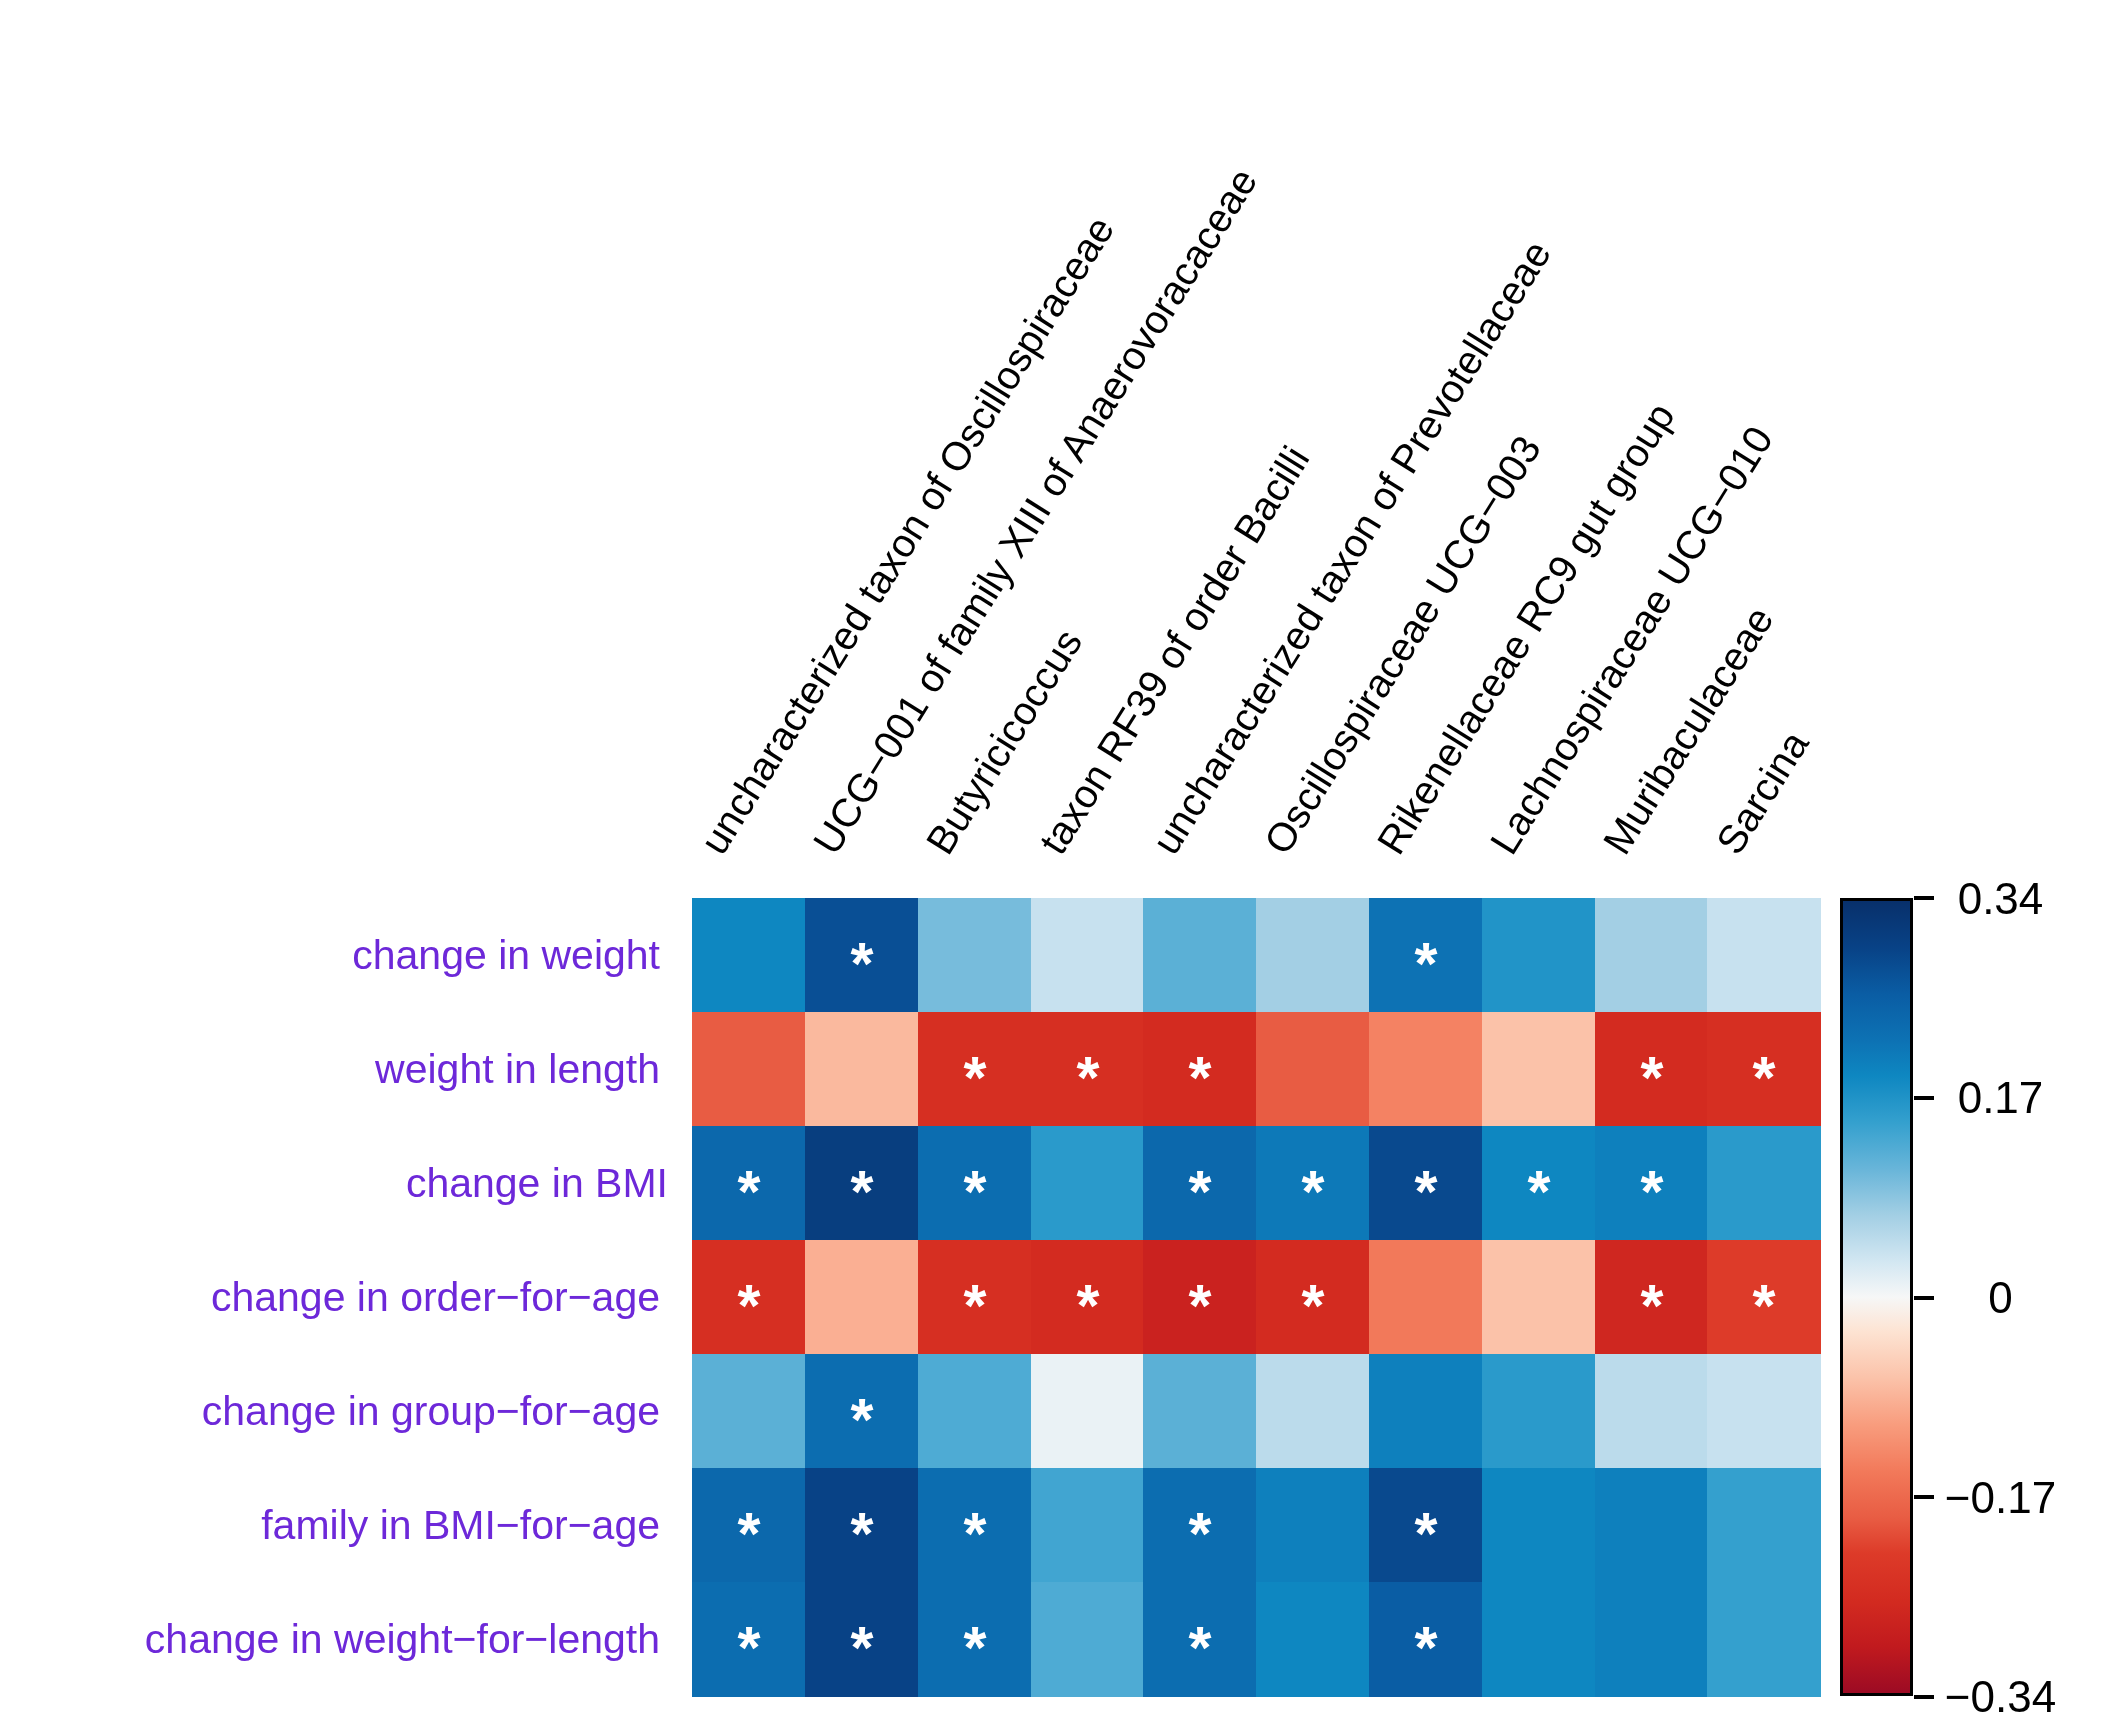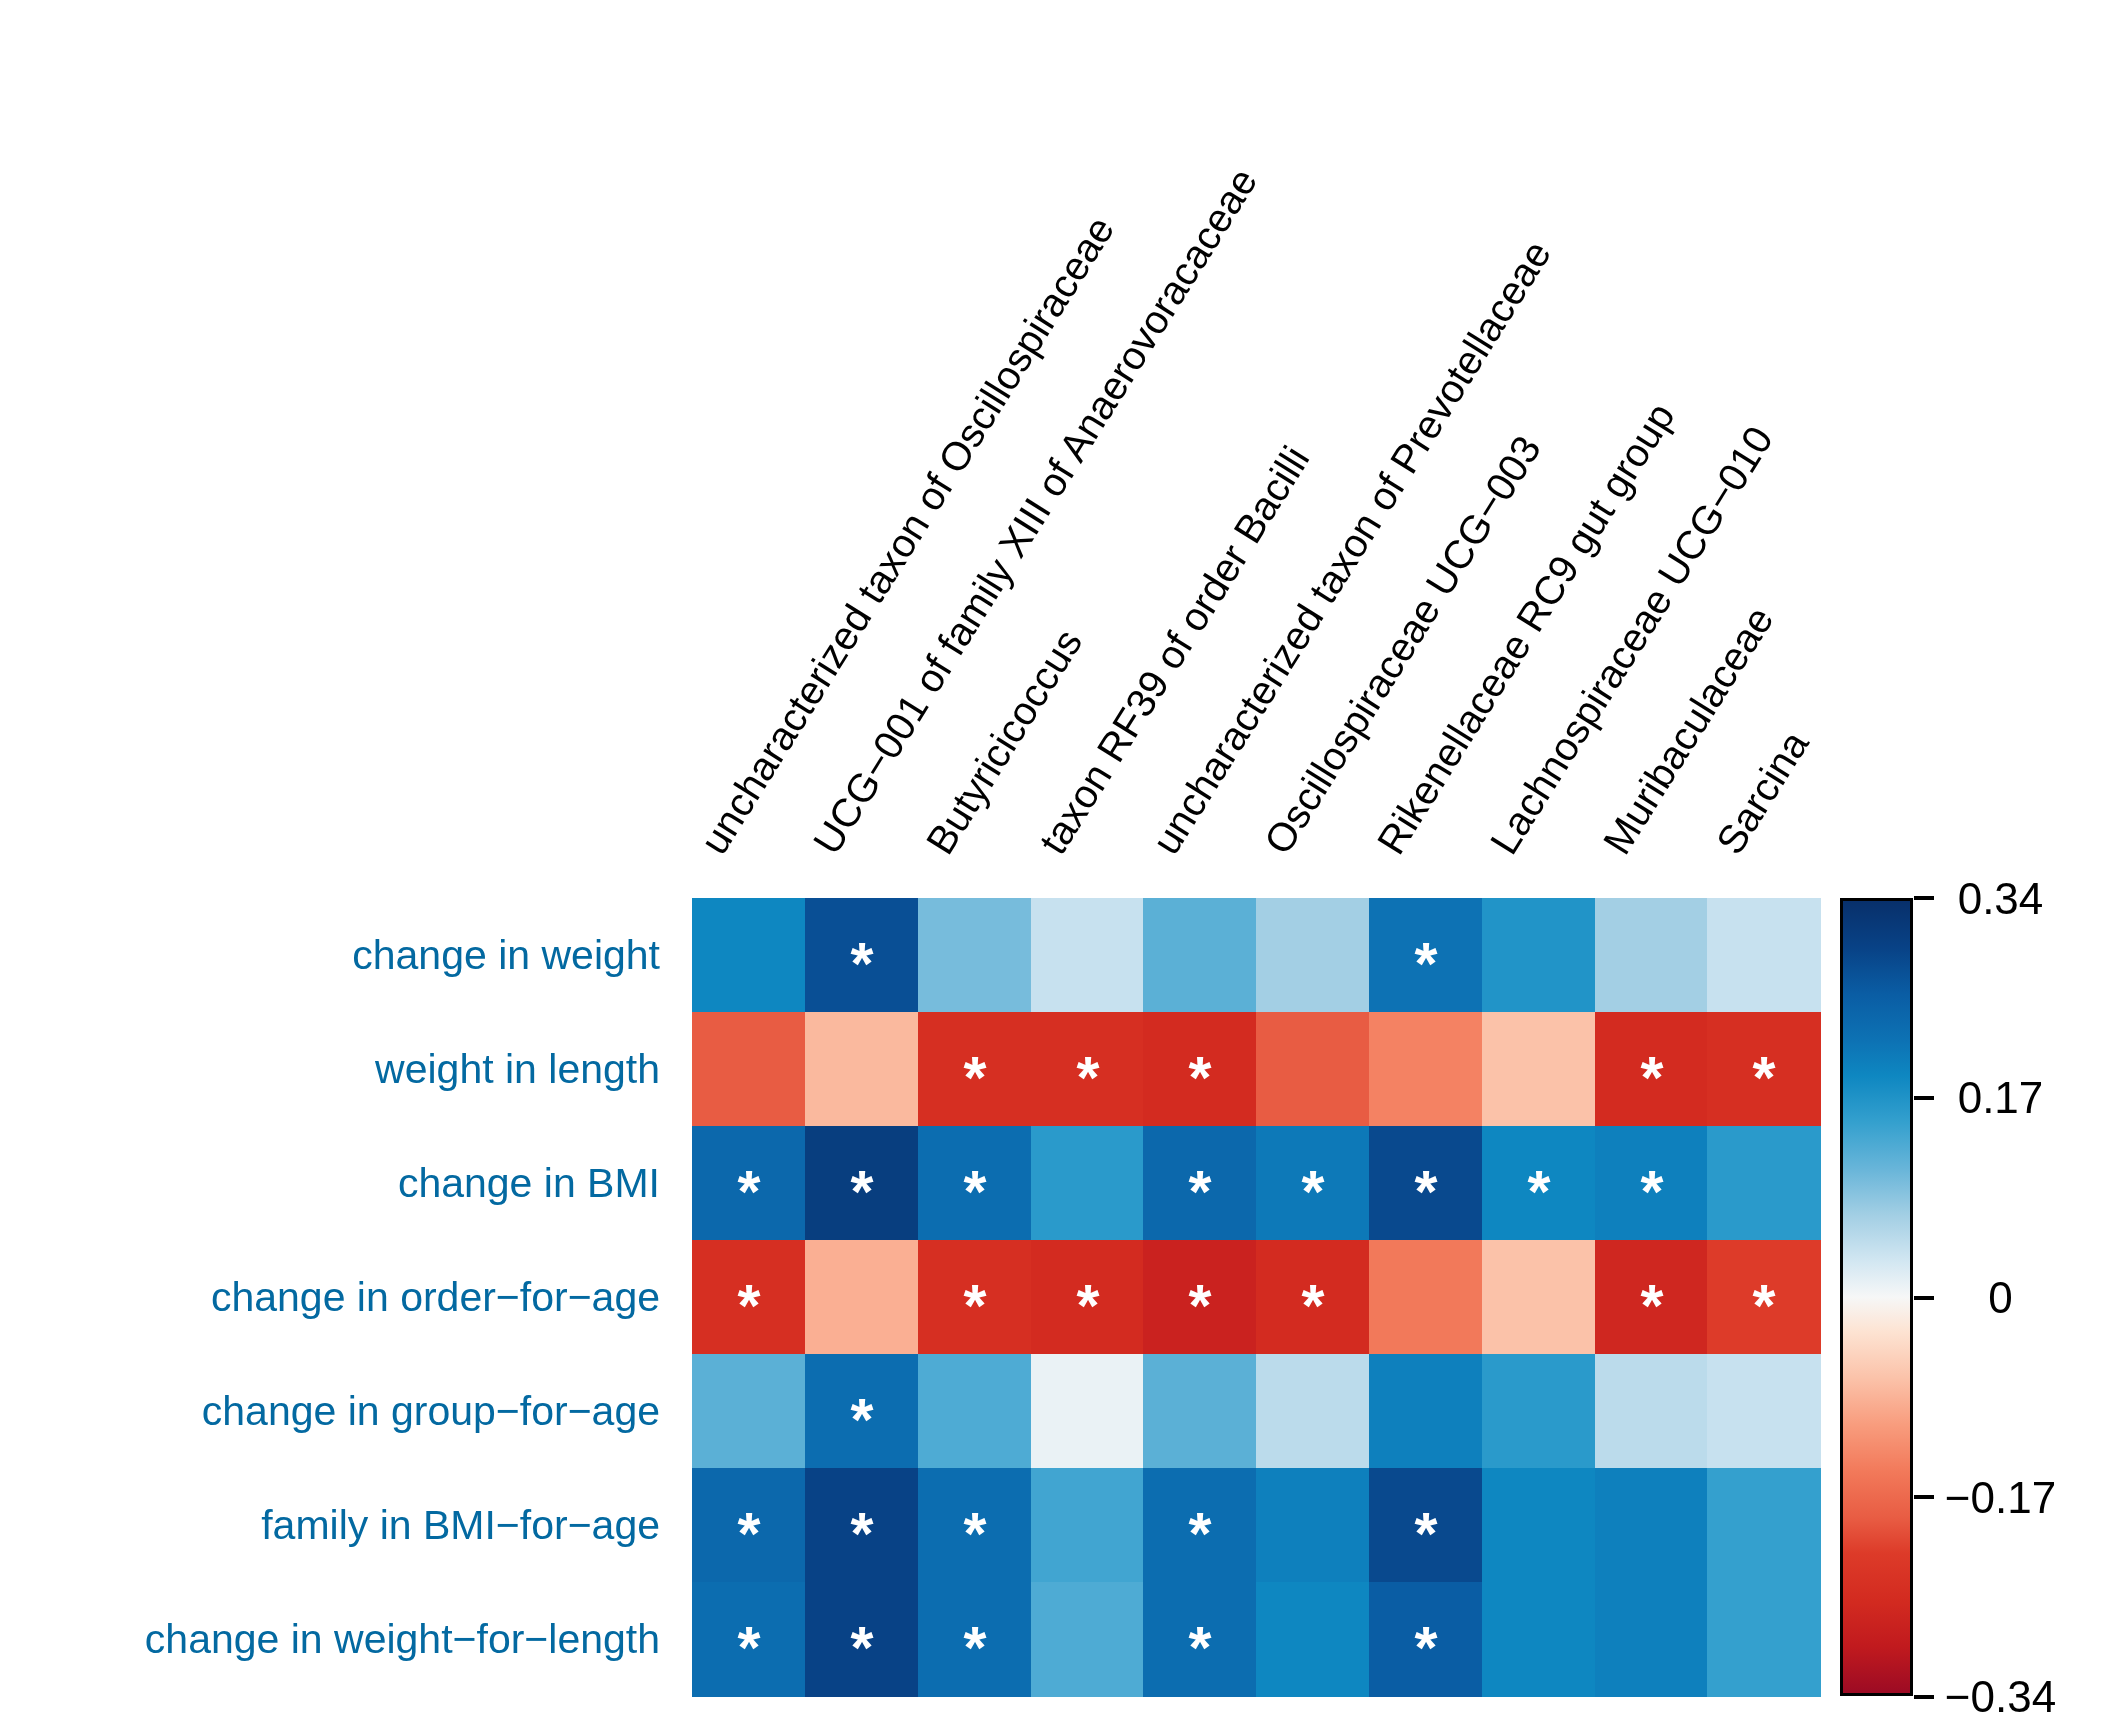--- a/index.html
+++ b/index.html
@@ -7,21 +7,21 @@
     position:relative;
     width:2108px;height:1735px;
     background:#ffffff;
     font-family:"Liberation Sans","DejaVu Sans",sans-serif;
     overflow:hidden;
   }
   .row-label{
     position:absolute;
     left:0;
     display:flex;align-items:center;justify-content:flex-end;
-    font-size:41px;color:#0369a1;
+    font-size:41px;color:#6d28d9;
     white-space:nowrap;
   }
   .col-label{
     position:absolute;
     font-size:40px;color:#000;
     white-space:nowrap;
     transform-origin:left bottom;
     transform:rotate(-58deg);
     line-height:1.05;
   }
@@ -61,21 +61,21 @@
       <div class="col-label" style="left: 1180px; bottom: 874px;">uncharacterized taxon of Prevotellaceae</div>
       <div class="col-label" style="left: 1292px; bottom: 874px;">Oscillospiraceae UCG−003</div>
       <div class="col-label" style="left: 1405px; bottom: 874px;">Rikenellaceae RC9 gut group</div>
       <div class="col-label" style="left: 1518px; bottom: 874px;">Lachnospiraceae UCG−010</div>
       <div class="col-label" style="left: 1631px; bottom: 874px;">Muribaculaceae</div>
       <div class="col-label" style="left: 1744px; bottom: 874px;">Sarcina</div>
     </div>
   <div id="row-labels">
       <div class="row-label" style="top: 898px; height: 114px; width: 660px;">change in weight</div>
       <div class="row-label" style="top: 1012px; height: 114px; width: 660px;">weight in length</div>
-      <div class="row-label" style="top: 1126px; height: 114px; width: 660px;">change in BMI</div>
+      <div class="row-label" style="top: 1126px; height: 114px; width: 660px; padding-left: 8px;">change in BMI</div>
       <div class="row-label" style="top: 1240px; height: 114px; width: 660px;">change in order−for−age</div>
       <div class="row-label" style="top: 1354px; height: 114px; width: 660px;">change in group−for−age</div>
       <div class="row-label" style="top: 1468px; height: 114px; width: 660px;">family in BMI−for−age</div>
       <div class="row-label" style="top: 1582px; height: 114px; width: 660px;">change in weight−for−length</div>
     </div>
   <div id="grid">
       <div class="cell" style="left: 692px; top: 898px; width: 114px; height: 115px; background: rgb(14, 135, 193);"></div>
       <div class="cell" style="left: 805px; top: 898px; width: 114px; height: 115px; background: rgb(9, 79, 149);">
         <span class="star" style="color: rgb(255, 255, 255);">*</span>
       </div>

